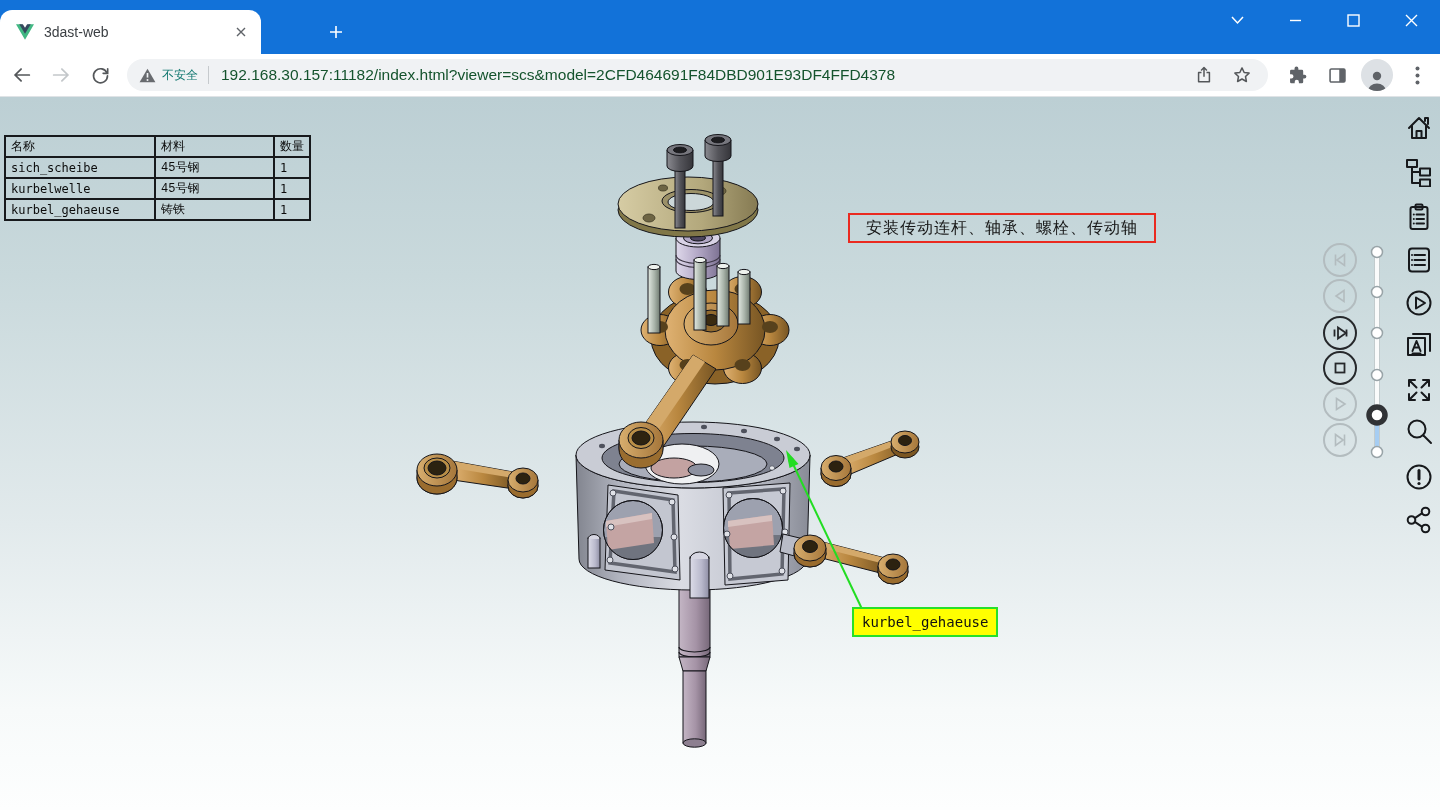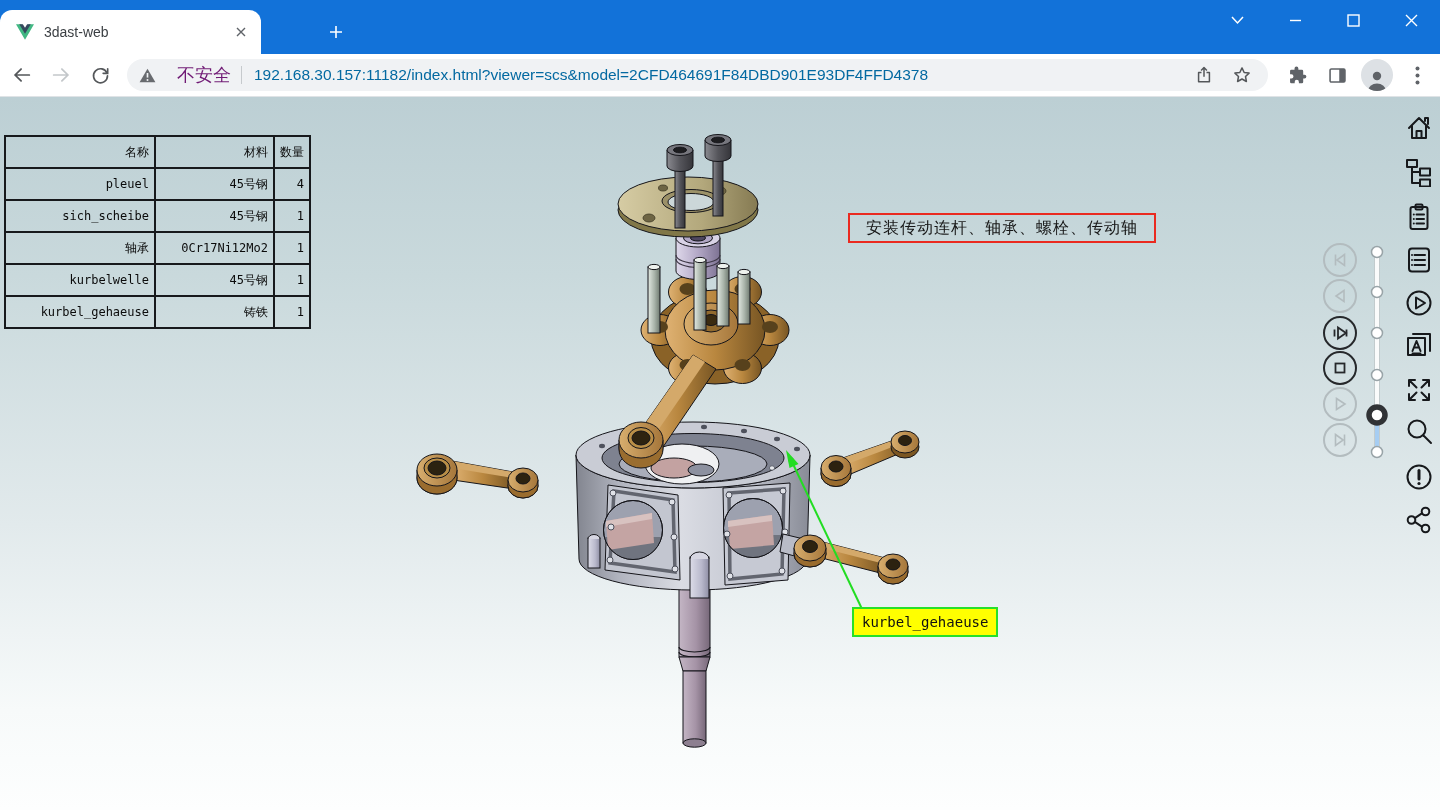--- a/index.html
+++ b/index.html
@@ -14,36 +14,36 @@
   .tab-close { width:20px; height:20px; border-radius:50%; display:flex; align-items:center; justify-content:center; cursor:pointer; }
   .new-tab { position:absolute; left:322px; top:18px; width:28px; height:28px; border-radius:50%;
              display:flex; align-items:center; justify-content:center; cursor:pointer; }
   .win-controls { position:absolute; right:0; top:0; display:flex; }
   .win-btn { width:58px; height:40px; display:flex; align-items:center; justify-content:center; cursor:pointer; }
 
   .toolbar { height:43px; background:#fff; display:flex; align-items:center; border-bottom:1px solid #dfe3e6; }
   .nav-btn { width:34px; height:34px; margin-left:5px; border-radius:50%; display:flex; align-items:center; justify-content:center; cursor:pointer; flex:none; }
   .omnibox { flex:1; height:32px; margin:0 12px 0 10px; background:#f0f2f4; border-radius:16px;
              display:flex; align-items:center; padding:0 12px; min-width:0; }
-  .sec-label { font-size:18px; color:#701a75; margin:0 10px 0 21px; flex:none; }
+  .sec-label { font-size:12px; color:#0f766e; margin:0 10px 0 6px; flex:none; }
   .omni-divider { width:1px; height:18px; background:#c6cacd; margin-right:12px; flex:none; }
-  .url-text { font-size:15.5px; color:#0369a1; white-space:nowrap; overflow:hidden; flex:1; }
+  .url-text { font-size:15.5px; color:#14532d; white-space:nowrap; overflow:hidden; flex:1; }
   .omni-icon { width:28px; height:28px; display:flex; align-items:center; justify-content:center; margin-left:10px; cursor:pointer; flex:none; }
   .ext-icon { width:34px; height:34px; display:flex; align-items:center; justify-content:center; margin-right:6px; cursor:pointer; flex:none; }
   .avatar-wrap { width:32px; height:32px; border-radius:50%; background:#dde1e5; display:flex; align-items:flex-end; justify-content:center; overflow:hidden; }
 
   
   .viewport { position:relative; width:1440px; height:713px; overflow:hidden;
               background:linear-gradient(180deg,#bccfd4 0%,#c9d9dc 25%,#e2eaec 60%,#f7fafa 86%,#fdfefe 100%); }
   .model-canvas { position:absolute; left:0; top:0; width:1440px; height:713px; cursor:grab; }
 
   table.bom { position:absolute; left:4px; top:38px; border-collapse:collapse;
               font-family:"DejaVu Sans Mono",monospace; font-size:12px; color:#0b0b0b; }
-  table.bom td { border:2px solid #17191c; height:32px; padding:1px 5px; white-space:nowrap;text-align:right; }
-  td.c0 { width:150px; } td.c1 { width:119px; } td.c2 { width:36px;margin-top:12px; }
+  table.bom td { border:2px solid #17191c; height:21px; padding:1px 5px; white-space:nowrap; }
+  td.c0 { width:150px; } td.c1 { width:119px;font-family:Liberation Mono, monospace; } td.c2 { width:36px;margin-top:12px; }
 
   .step-annotation { position:absolute; left:848px; top:116px; width:308px; height:30px;
                      border:2px solid #ea2a20; display:flex; align-items:center; justify-content:center;
                      font-size:16px; letter-spacing:1px; color:#161616; }
   .part-label { position:absolute; left:852px; top:510px; height:30px; background:#ffff00;
                 border:2px solid #28e028; font-family:"DejaVu Sans Mono",monospace; font-size:14px;
                 color:#111; display:flex; align-items:center; padding:0 8px; }
 
   
   .playback { position:absolute; left:1322px; top:146px; width:70px; height:215px; }
@@ -423,32 +423,22 @@
   </svg>
 
   <table class="bom">
     <tbody>
         <tr>
       <td class="c0">名称</td>
       <td class="c1">材料</td>
       <td class="c2">数量</td>
     </tr>
     <tr>
-          <td class="c0">pleuel</td>
-          <td class="c1">45号钢</td>
-          <td class="c2">4</td>
-        </tr>
-    <tr>
           <td class="c0">sich_scheibe</td>
           <td class="c1">45号钢</td>
-          <td class="c2">1</td>
-        </tr>
-    <tr>
-          <td class="c0">轴承</td>
-          <td class="c1">0Cr17Ni12Mo2</td>
           <td class="c2">1</td>
         </tr>
     <tr>
           <td class="c0">kurbelwelle</td>
           <td class="c1">45号钢</td>
           <td class="c2">1</td>
         </tr>
     <tr>
           <td class="c0">kurbel_gehaeuse</td>
           <td class="c1">铸铁</td>

